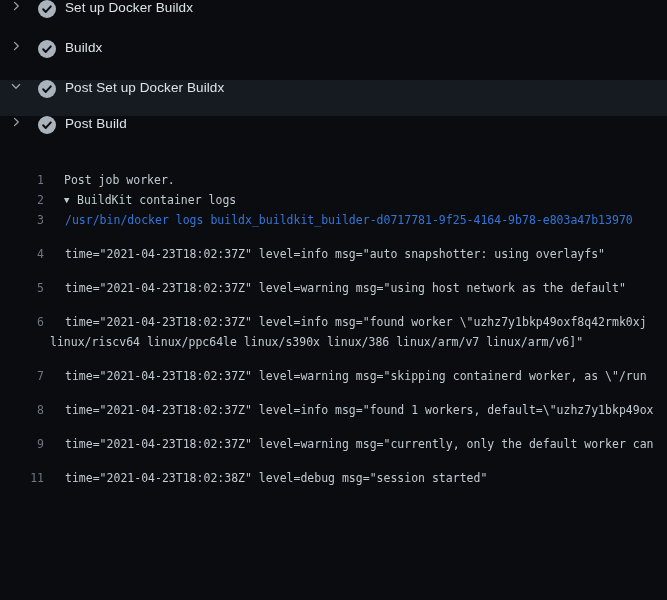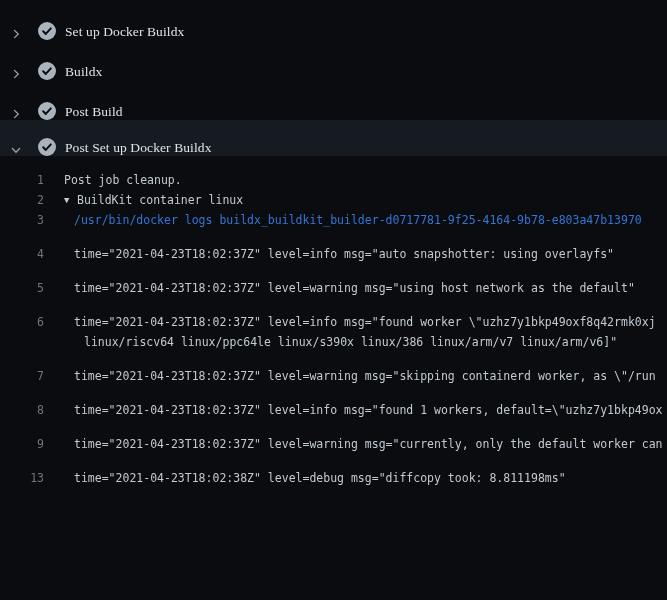--- a/index.html
+++ b/index.html
@@ -7,23 +7,23 @@
     width: 667px; height: 600px;
     background: var(--page-bg, #0a0c10);
     overflow: hidden;
     font-family: "Liberation Sans", "DejaVu Sans", sans-serif;
   }
   .app { width: 667px; height: 600px; overflow: hidden; }
 
   
   .steps { width: 100%; }
   .step {
-    display: flex; align-items: flex-end;
+    display: flex; align-items: flex-start;
     height: 40px; padding-left: 10px;
-    cursor: pointer; box-sizing: border-box; font-family: Liberation Serif, serif;
+    cursor: pointer; box-sizing: border-box;
   }
   .step.expanded { height: 36px; background: var(--header-bg, #161b22); }
   .chev {
     width: 12px; height: 12px; flex: none;
     display: flex; align-items: center; justify-content: center;
     color: var(--icon, #99a2ab);
   }
   .check {
     width: 18px; height: 18px; flex: none;
     margin-left: 16px;
@@ -45,23 +45,23 @@
   }
   .row {
     display: flex; height: 20px;
     white-space: pre; overflow: hidden;
   }
   .num {
     width: 44px; flex: none;
     text-align: right;
     color: var(--line-num, #6e7681);
   }
-  .txt { margin-left: 30px; }
+  .txt { margin-left: 21px; }
   .row.plain .txt, .row.group .txt { margin-left: 20px; }
-  .row.wrap .txt { margin-left: 40px; }
+  .row.wrap .txt { margin-left: 6px; }
   .row.cmd .txt { color: var(--command, #3575d6); }
   .marker {
     display: inline-block; width: 13px;
     font-size: 9px; vertical-align: 1px;
   }
 </style>
 </head>
 <body>
 
 <div class="app">
@@ -83,52 +83,52 @@
           <svg width="12" height="12" viewBox="0 0 16 16">
             <path d="M6 3.2l5 4.8-5 4.8" stroke="currentColor" stroke-width="1.7" fill="none" stroke-linecap="round" stroke-linejoin="round"></path>
           </svg>
         </span>
         <span class="check"><svg width="18" height="18" viewBox="0 0 16 16">
             <circle cx="8" cy="8" r="8" fill="currentColor"></circle>
             <path d="M4.6 8.3l2.3 2.3 4.5-4.9" stroke="var(--check-mark)" stroke-width="1.8" fill="none" stroke-linecap="round" stroke-linejoin="round"></path>
           </svg></span>
         <span class="step-title">Buildx</span>
       </div>
+      <div class="step expanded">
+        <span class="chev">
+          <svg width="12" height="12" viewBox="0 0 16 16">
+            <path d="M3.2 6l4.8 5 4.8-5" stroke="currentColor" stroke-width="1.7" fill="none" stroke-linecap="round" stroke-linejoin="round"></path>
+          </svg>
+        </span>
+        <span class="check"><svg width="18" height="18" viewBox="0 0 16 16">
+            <circle cx="8" cy="8" r="8" fill="currentColor"></circle>
+            <path d="M4.6 8.3l2.3 2.3 4.5-4.9" stroke="var(--check-mark)" stroke-width="1.8" fill="none" stroke-linecap="round" stroke-linejoin="round"></path>
+          </svg></span>
+        <span class="step-title">Post Set up Docker Buildx</span>
+      </div>
       <div class="step">
         <span class="chev">
           <svg width="12" height="12" viewBox="0 0 16 16">
             <path d="M6 3.2l5 4.8-5 4.8" stroke="currentColor" stroke-width="1.7" fill="none" stroke-linecap="round" stroke-linejoin="round"></path>
           </svg>
         </span>
         <span class="check"><svg width="18" height="18" viewBox="0 0 16 16">
             <circle cx="8" cy="8" r="8" fill="currentColor"></circle>
             <path d="M4.6 8.3l2.3 2.3 4.5-4.9" stroke="var(--check-mark)" stroke-width="1.8" fill="none" stroke-linecap="round" stroke-linejoin="round"></path>
           </svg></span>
         <span class="step-title">Post Build</span>
       </div>
-      <div class="step expanded">
-        <span class="chev">
-          <svg width="12" height="12" viewBox="0 0 16 16">
-            <path d="M3.2 6l4.8 5 4.8-5" stroke="currentColor" stroke-width="1.7" fill="none" stroke-linecap="round" stroke-linejoin="round"></path>
-          </svg>
-        </span>
-        <span class="check"><svg width="18" height="18" viewBox="0 0 16 16">
-            <circle cx="8" cy="8" r="8" fill="currentColor"></circle>
-            <path d="M4.6 8.3l2.3 2.3 4.5-4.9" stroke="var(--check-mark)" stroke-width="1.8" fill="none" stroke-linecap="round" stroke-linejoin="round"></path>
-          </svg></span>
-        <span class="step-title">Post Set up Docker Buildx</span>
-      </div>
     </div>
   <div class="log" id="log">
-      <div class="row plain"><span class="num">1</span><span class="txt">Post job cleanup.</span></div>
-      <div class="row group"><span class="num">2</span><span class="txt"><span class="marker">▼</span><span>BuildKit container linux</span></span></div>
+      <div class="row plain"><span class="num">1</span><span class="txt">Post job worker.</span></div>
+      <div class="row group"><span class="num">2</span><span class="txt"><span class="marker">▼</span><span>BuildKit container logs</span></span></div>
       <div class="row cmd"><span class="num">3</span><span class="txt">/usr/bin/docker logs buildx_buildkit_builder-d0717781-9f25-4164-9b78-e803a47b13970</span></div>
       <div class="row log"><span class="num">4</span><span class="txt">time="2021-04-23T18:02:37Z" level=info msg="auto snapshotter: using overlayfs"</span></div>
       <div class="row log"><span class="num">5</span><span class="txt">time="2021-04-23T18:02:37Z" level=warning msg="using host network as the default"</span></div>
       <div class="row log"><span class="num">6</span><span class="txt">time="2021-04-23T18:02:37Z" level=info msg="found worker \"uzhz7y1bkp49oxf8q42rmk0xj</span></div>
       <div class="row wrap"><span class="num"></span><span class="txt">linux/riscv64 linux/ppc64le linux/s390x linux/386 linux/arm/v7 linux/arm/v6]"</span></div>
       <div class="row log"><span class="num">7</span><span class="txt">time="2021-04-23T18:02:37Z" level=warning msg="skipping containerd worker, as \"/run</span></div>
       <div class="row log"><span class="num">8</span><span class="txt">time="2021-04-23T18:02:37Z" level=info msg="found 1 workers, default=\"uzhz7y1bkp49ox</span></div>
       <div class="row log"><span class="num">9</span><span class="txt">time="2021-04-23T18:02:37Z" level=warning msg="currently, only the default worker can</span></div>
-      <div class="row log"><span class="num">13</span><span class="txt">time="2021-04-23T18:02:38Z" level=debug msg="diffcopy took: 8.811198ms"</span></div>
+      <div class="row log"><span class="num">11</span><span class="txt">time="2021-04-23T18:02:38Z" level=debug msg="session started"</span></div>
       <div class="row log"></div>
     </div>
 </div>
 
 </body></html>

